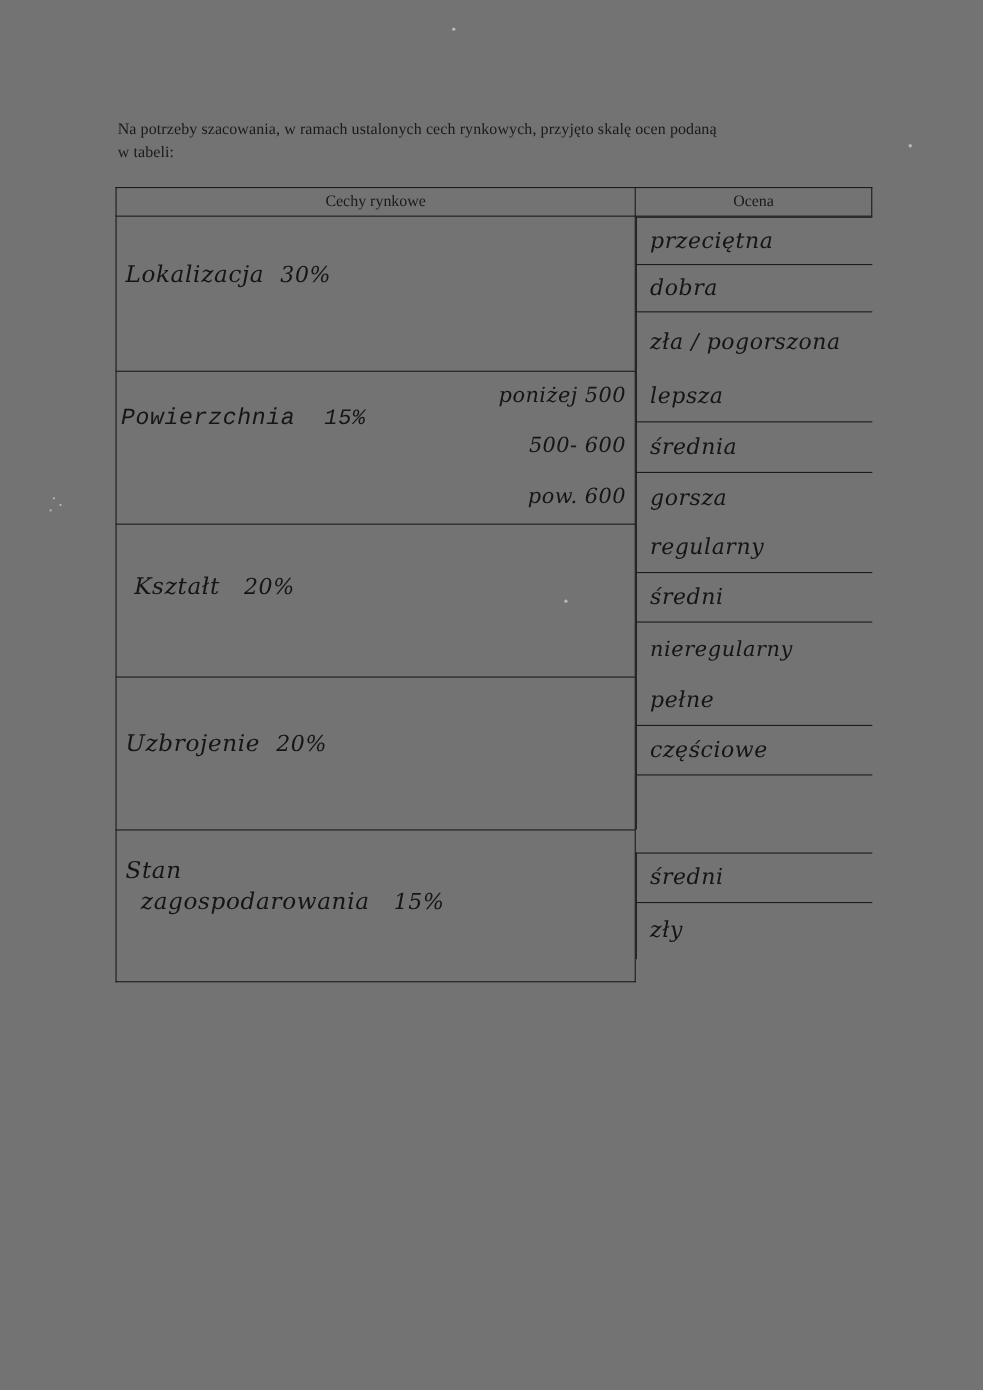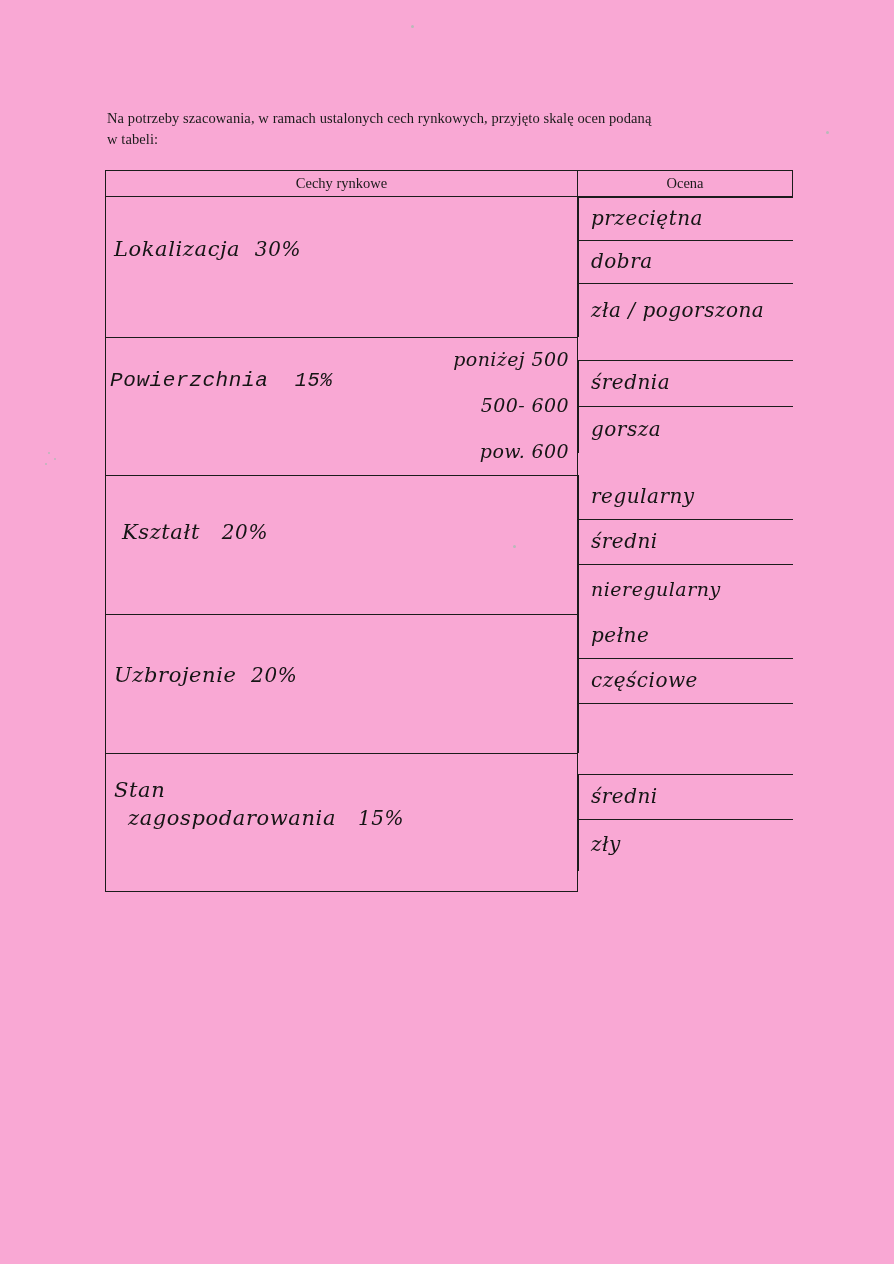--- a/index.html
+++ b/index.html
@@ -12,21 +12,21 @@
     height: 1264px;
     position: relative;
     font-family: "Liberation Serif", serif;
     color: #1a1a1a;
     overflow: hidden;
   }
 
   .page {
     position: absolute;
     inset: 0;
-    background: #f9a8d4;
+    background: #737373;
   }
 
   
   .speck {
     position: absolute;
     background: #b9b9b9;
     border-radius: 50%;
   }
   .speck.s1 { left: 411px; top: 25px; width: 3px; height: 3px; }
   .speck.s2 { left: 826px; top: 131px; width: 3px; height: 3px; }
@@ -189,20 +189,25 @@
                 <span class="hw hw-opt">500- 600</span>
               </div>
             <div style="position:relative;height:33.33%;">
                 <span class="hw hw-opt">pow. 600</span>
               </div>
           </div>
         </td>
         <td style="padding:0;border:none;">
           <table class="stack">
             <tbody>
+                <tr>
+                  <td class="grade-cell" style="border-top:none;border-right:none;height:46px;">
+                    <span class="hw hw-grade">lepsza</span>
+                  </td>
+                </tr>
             <tr>
                   <td class="grade-cell" style="border-right:none;height:45px;">
                     <span class="hw hw-grade">średnia</span>
                   </td>
                 </tr>
             <tr>
                   <td class="grade-cell" style="border-right:none;border-bottom:none;height:46px;">
                     <span class="hw hw-grade">gorsza</span>
                   </td>
                 </tr>

